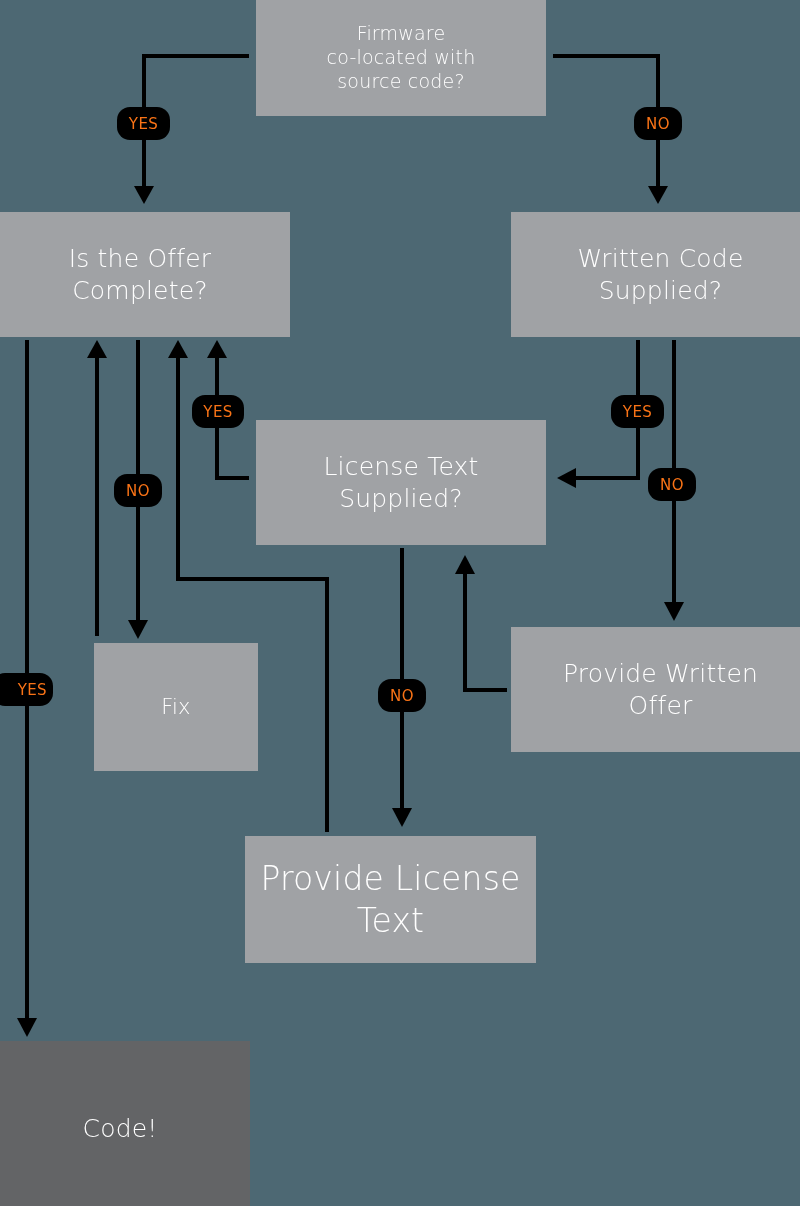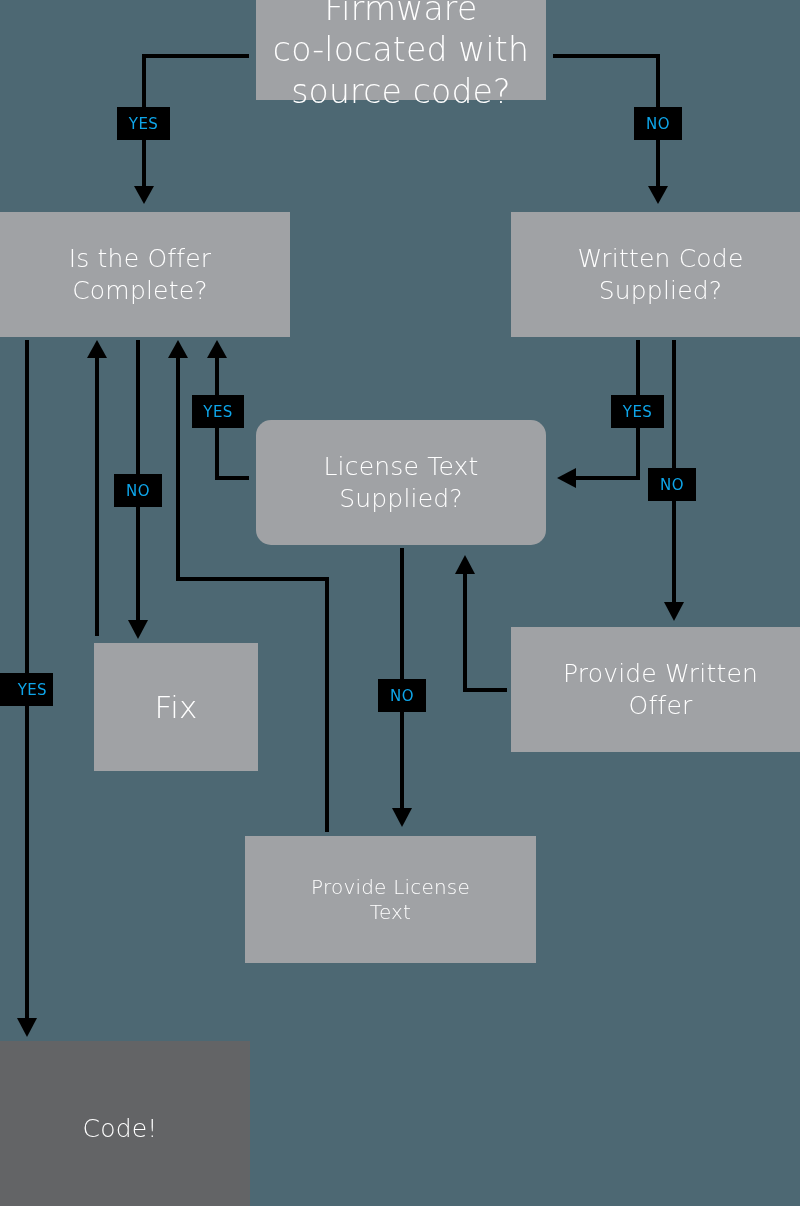--- a/index.html
+++ b/index.html
@@ -32,29 +32,30 @@
   .node.terminal {
     background: #636466;
   }
   .node-label {
     display: block;
     white-space: pre-line;
   }
   .edge-label {
     position: absolute;
     background: #000000;
-    color: #0ea5e9;
+    color: #f97316;
     font-size: 15px;
     font-weight: 400;
     display: flex;
     align-items: center;
     justify-content: center;
     box-sizing: border-box;
     letter-spacing: 0.4px;
     z-index: 6;
+    border-radius: 13px;
   }
   svg.edges {
     position: absolute;
     left: 0;
     top: 0;
     width: 800px;
     height: 1206px;
     z-index: 3;
     pointer-events: none;
   }
@@ -126,51 +127,51 @@
       <path d="M 507,690 L 465,690 L 465,574"></path>
       <polygon class="arrowhead" points="455,574 475,574 465,555"></polygon>
     </g>
 
     <g>
       <path d="M 402,548 L 402,808"></path>
       <polygon class="arrowhead" points="392,808 412,808 402,827"></polygon>
     </g>
   </svg>
 
-  <div class="node" style="left:256px; top:0px; width:290px; height:100px; font-size:33px;">
+  <div class="node" style="left:256px; top:0px; width:290px; height:116px; font-size:19px;">
     <span class="node-label">Firmware
 co-located with
 source code?</span>
   </div>
 
   <div class="node" style="left:-10px; top:212px; width:300px; height:125px; font-size:25px;">
     <span class="node-label">Is the Offer
 Complete?</span>
   </div>
 
   <div class="node" style="left:511px; top:212px; width:299px; height:125px; font-size:25px;">
     <span class="node-label">Written Code
 Supplied?</span>
   </div>
 
-  <div class="node" style="left:256px; top:420px; width:290px; height:125px; font-size:25px;border-radius:15px;">
+  <div class="node" style="left:256px; top:420px; width:290px; height:125px; font-size:25px;">
     <span class="node-label">License Text
 Supplied?</span>
   </div>
 
-  <div class="node" style="left:94px; top:643px; width:164px; height:128px; font-size:31px;">
+  <div class="node" style="left:94px; top:643px; width:164px; height:128px; font-size:21px;">
     <span class="node-label">Fix</span>
   </div>
 
   <div class="node" style="left:511px; top:627px; width:299px; height:125px; font-size:25px;">
     <span class="node-label">Provide Written
 Offer</span>
   </div>
 
-  <div class="node" style="left:245px; top:836px; width:291px; height:127px; font-size:20px;">
+  <div class="node" style="left:245px; top:836px; width:291px; height:127px; font-size:33px;">
     <span class="node-label">Provide License
 Text</span>
   </div>
 
   <div class="node terminal" style="left:-10px; top:1041px; width:260px; height:175px; font-size:25px;">
     <span class="node-label">Code!</span>
   </div>
 
   <div class="edge-label" style="left:117px; top:107px; width:53px; height:33px;">
     <span>YES</span>

